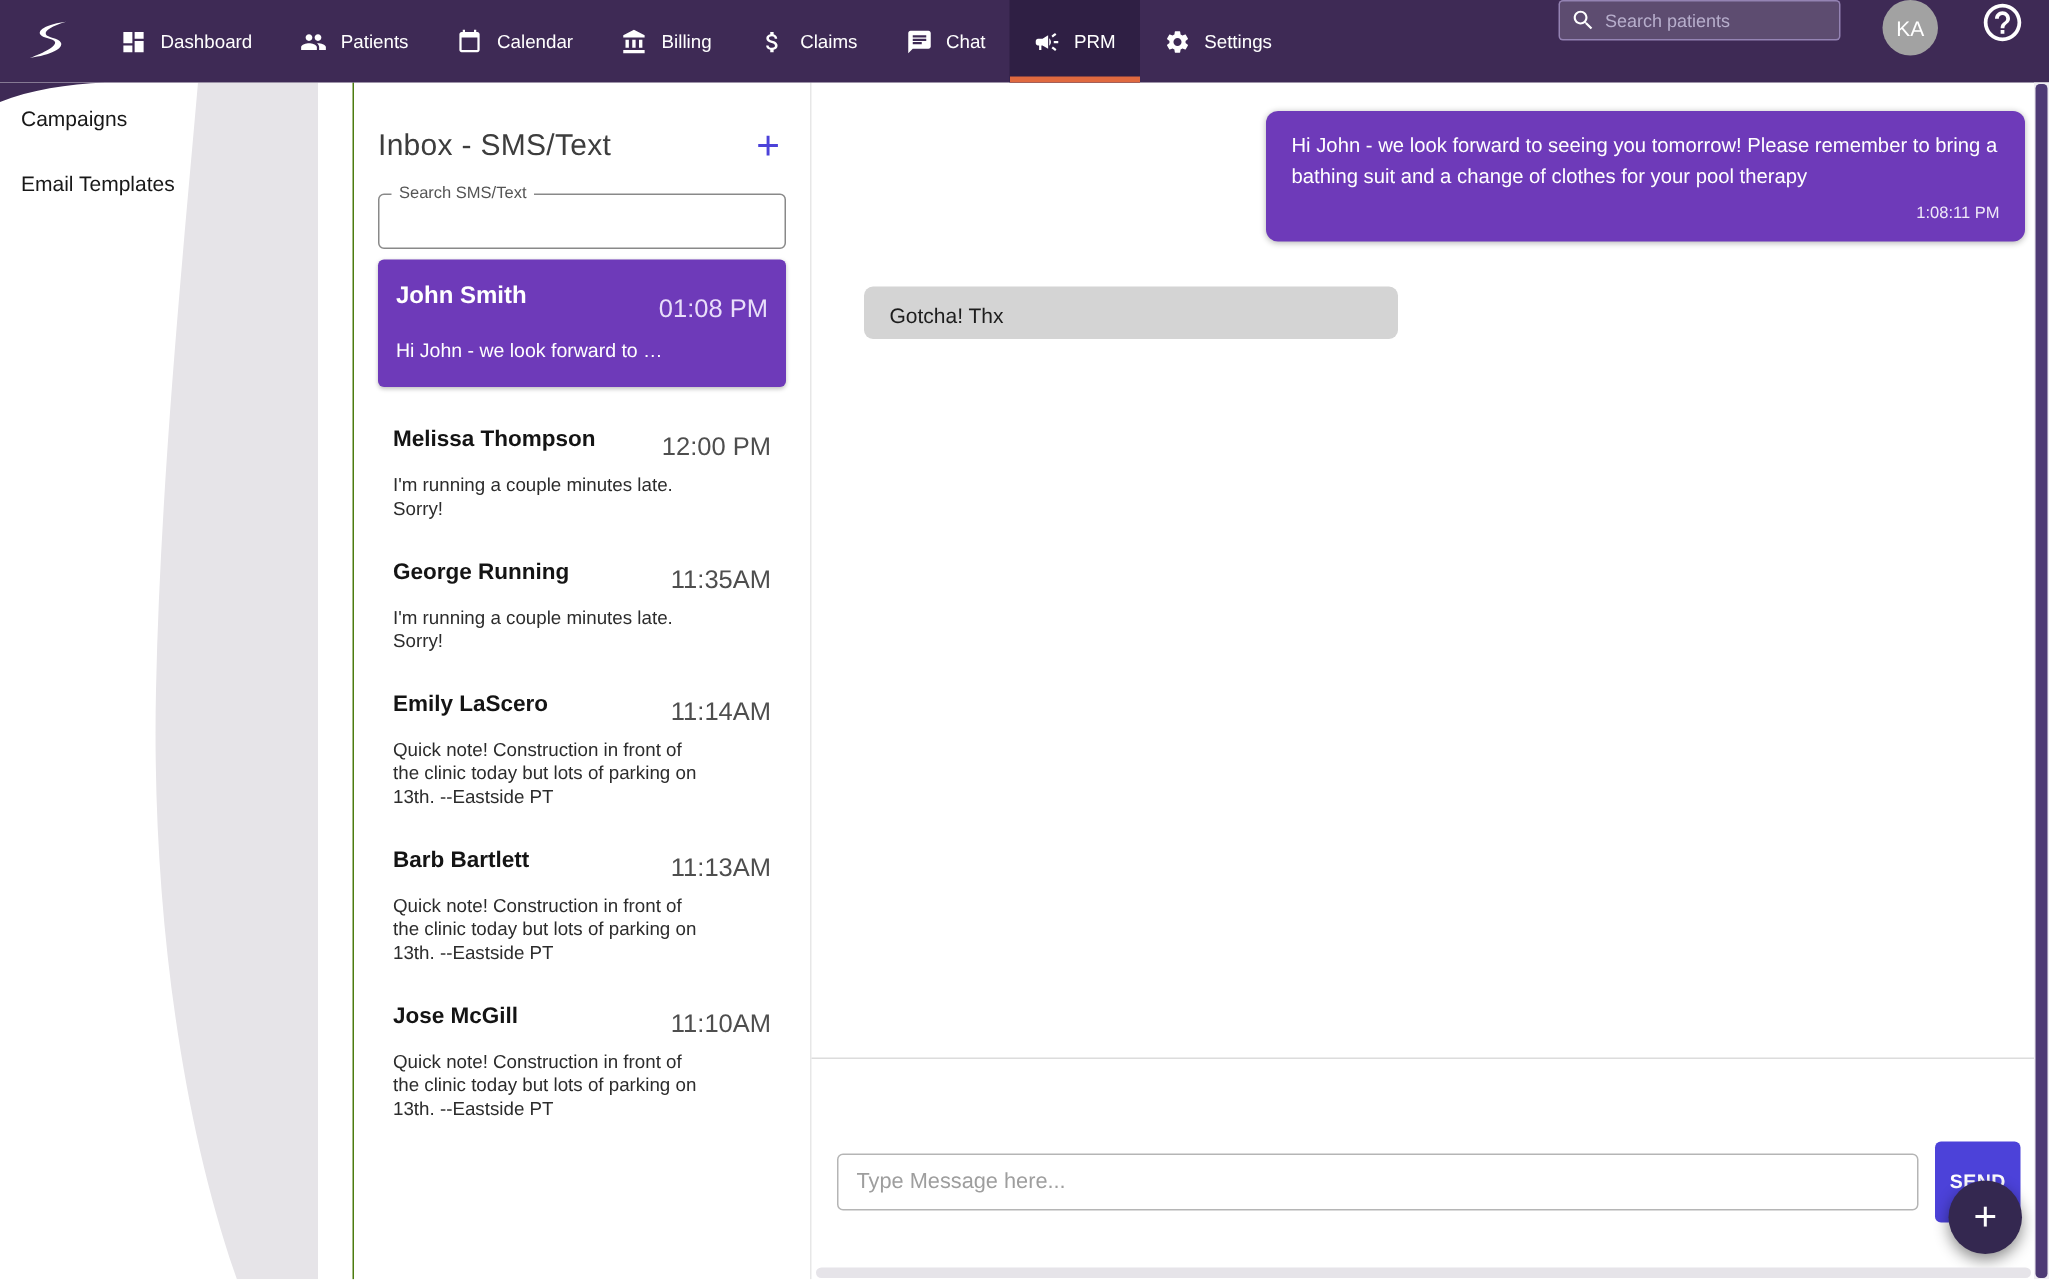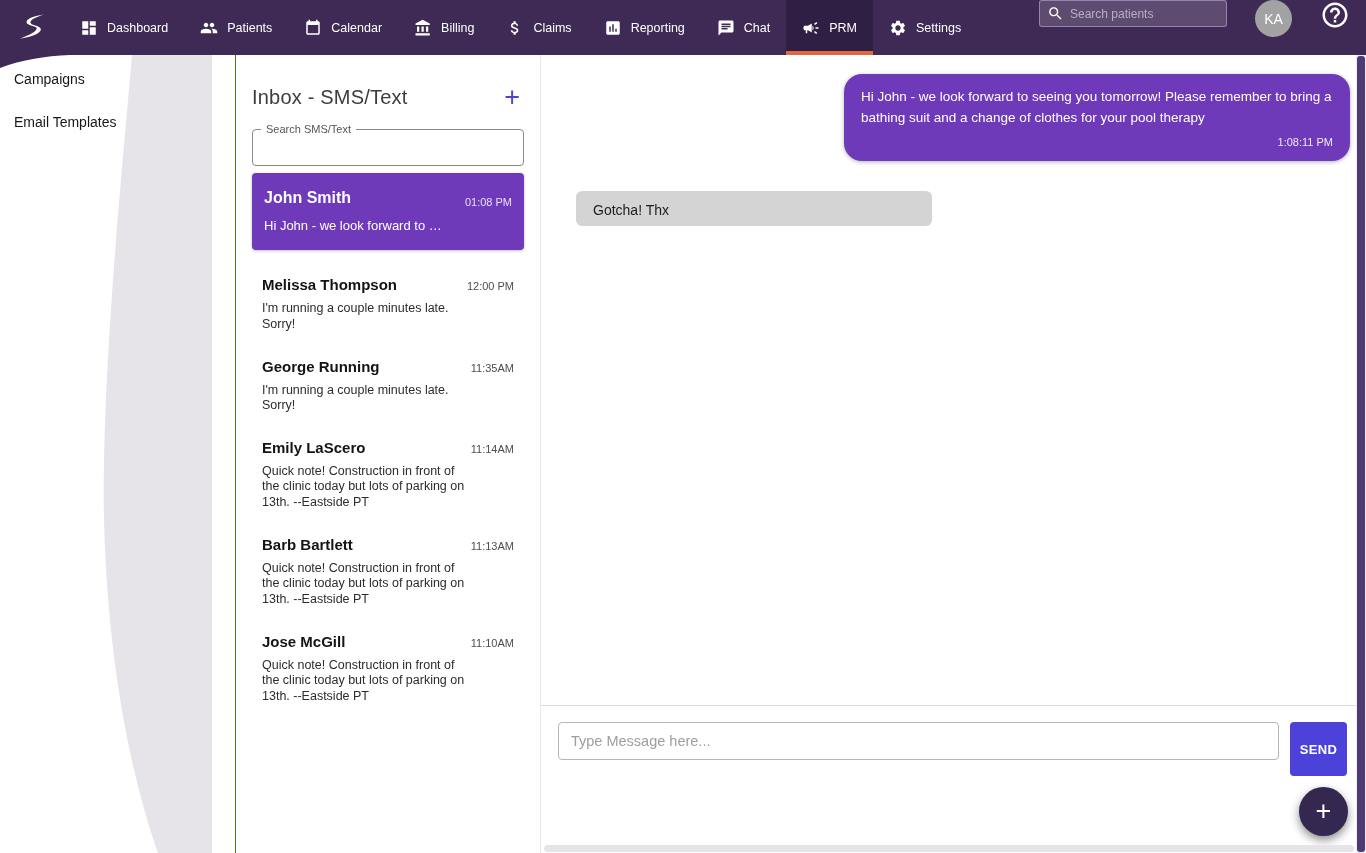--- a/index.html
+++ b/index.html
@@ -37,41 +37,41 @@
   .inbox-header{display:flex;align-items:center;justify-content:space-between;margin-top:24px;height:36px}
   .inbox-title{font-size:20px;font-weight:500;color:#3d3d3d;letter-spacing:.2px}
   .add-btn{background:none;border:none;color:var(--indigo,#4C42D9);font-size:27px;font-weight:300;cursor:pointer;line-height:1;padding:0 4px}
   .sms-search{position:relative;margin-top:14px;height:37px;border:1px solid #898989;border-radius:4px;background:#fff}
   .sms-search-label{position:absolute;top:-7px;left:8px;background:#fff;padding:0 5px;font-size:11px;color:#555}
   .sms-search-input{width:100%;height:100%;border:none;outline:none;background:transparent;padding:0 10px;font-size:14px;border-radius:4px}
   .conv-list{margin-top:7px}
   .conv-item{padding:12px 10px 13px;cursor:pointer;border-radius:4px}
   .conv-top{display:flex;justify-content:space-between;align-items:flex-start}
   .conv-name{font-size:15px;font-weight:700;color:#141414}
-  .conv-time{font-size:11px;color:#4e4e4e;margin-top:4px;white-space:nowrap}
+  .conv-time{font-size:17px;color:#4e4e4e;margin-top:4px;white-space:nowrap}
   .conv-preview{font-size:12.5px;color:#2c2c2c;line-height:1.25;margin-top:8px;max-width:212px}
   .conv-item.selected{background:var(--purple,#6E3AB9);padding:16px 12px;margin-bottom:14px;box-shadow:0 1px 3px rgba(0,0,0,.25)}
   .conv-item.selected .conv-name{color:#fff;font-size:16px}
   .conv-item.selected .conv-time{color:#e9defa;margin-top:7px}
   .conv-item.selected .conv-preview{color:#fff;font-size:13px;white-space:nowrap;overflow:hidden;text-overflow:ellipsis;max-width:248px;margin-top:10px}
 
   
   .chat{flex:1;background:#fff;border-left:1px solid #e7e7e7;display:flex;flex-direction:column;position:relative}
   .chat-messages{height:651px;border-bottom:1px solid #dcdcdc;padding-top:19px;overflow:hidden}
   .msg-row{display:flex;width:100%}
   .msg-row.outgoing{justify-content:flex-end;padding-right:16px}
   .msg-row.incoming{justify-content:flex-start;padding-left:35px;margin-top:30px}
-  .bubble{border-radius:18px;padding:13px 17px}
+  .bubble{border-radius:8px;padding:13px 17px}
   .msg-row.outgoing .bubble{background:var(--purple,#6E3AB9);color:#fff;max-width:506px;box-shadow:0 1px 4px rgba(0,0,0,.3)}
   .msg-row.incoming .bubble{background:var(--incoming-bubble,#D4D4D4);color:#1d1d1d;min-width:356px;padding:8px 17px;border-radius:6px}
   .bubble-text{font-size:13.5px;line-height:1.55}
   .msg-row.incoming .bubble-text{font-size:14px;line-height:1.15;padding-top:3px}
   .bubble-time{font-size:11px;text-align:right;margin-top:7px;color:#efe9f8}
 
-  .chat-bottom{flex:1;padding:16px 19px 0 17px;display:flex;gap:11px;align-items:flex-start}
+  .chat-bottom{flex:1;padding:16px 19px 0 17px;display:flex;gap:11px;align-items:center}
   .chat-input{flex:1;height:38px;border:1px solid #b5b5b5;border-radius:4px;padding:0 12px;font-size:14.5px;outline:none;color:#333;background:#fff}
   .chat-input::placeholder{color:#9e9e9e}
   .send-btn{width:57px;height:54px;background:var(--indigo,#4C42D9);color:#fff;border:none;border-radius:4px;font-size:13px;font-weight:700;letter-spacing:.3px;cursor:pointer}
   .fab{position:absolute;right:18px;bottom:17px;width:49px;height:49px;border-radius:50%;background:var(--fab,#342850);color:#fff;border:none;font-size:27px;font-weight:300;cursor:pointer;box-shadow:0 4px 10px rgba(0,0,0,.45);display:flex;align-items:center;justify-content:center;line-height:1}
   .h-scrollbar{position:absolute;left:3px;right:12px;bottom:1px;height:7px;background:#e6e4e9;border-radius:4px}
 
   .v-scrollbar{position:absolute;top:55px;right:0;width:10px;height:798px;background:#efedf2;z-index:20}
   .v-thumb{width:8px;margin:1px;height:796px;background:#4E3A75;border-radius:3px}
 </style>
 </head>
@@ -126,28 +126,20 @@
 
   <div class="nav-item">
     <span class="nav-icon">
             <svg viewBox="0 0 24 24" width="18" height="18">
               <path d="M11.8 10.9c-2.27-.59-3-1.2-3-2.15 0-1.09 1.01-1.85 2.7-1.85 1.78 0 2.44.85 2.5 2.1h2.21c-.07-1.72-1.12-3.3-3.21-3.81V3h-3v2.16c-1.94.42-3.5 1.68-3.5 3.61 0 2.31 1.91 3.46 4.7 4.13 2.5.6 3 1.48 3 2.41 0 .69-.49 1.79-2.7 1.79-2.06 0-2.87-.92-2.98-2.1h-2.2c.12 2.19 1.76 3.42 3.68 3.83V21h3v-2.15c1.95-.37 3.5-1.5 3.5-3.55 0-2.84-2.43-3.81-4.7-4.4z" fill="currentColor"></path>
             </svg>
           </span>
     <span class="nav-label">Claims</span>
   </div>
 
-  <div class="nav-item">
-    <span class="nav-icon">
-            <svg viewBox="0 0 24 24" width="18" height="18">
-              <path d="M19 3H5c-1.1 0-2 .9-2 2v14c0 1.1.9 2 2 2h14c1.1 0 2-.9 2-2V5c0-1.1-.9-2-2-2zM9 17H7v-7h2v7zm4 0h-2V7h2v10zm4 0h-2v-4h2v4z" fill="currentColor"></path>
-            </svg>
-          </span>
-    <span class="nav-label">Reporting</span>
-  </div>
 
   <div class="nav-item">
     <span class="nav-icon">
             <svg viewBox="0 0 24 24" width="18" height="18">
               <path d="M20 2H4c-1.1 0-1.99.9-1.99 2L2 22l4-4h14c1.1 0 2-.9 2-2V4c0-1.1-.9-2-2-2zM6 9h12v2H6V9zm8 5H6v-2h8v2zm4-6H6V6h12v2z" fill="currentColor"></path>
             </svg>
           </span>
     <span class="nav-label">Chat</span>
   </div>
 

